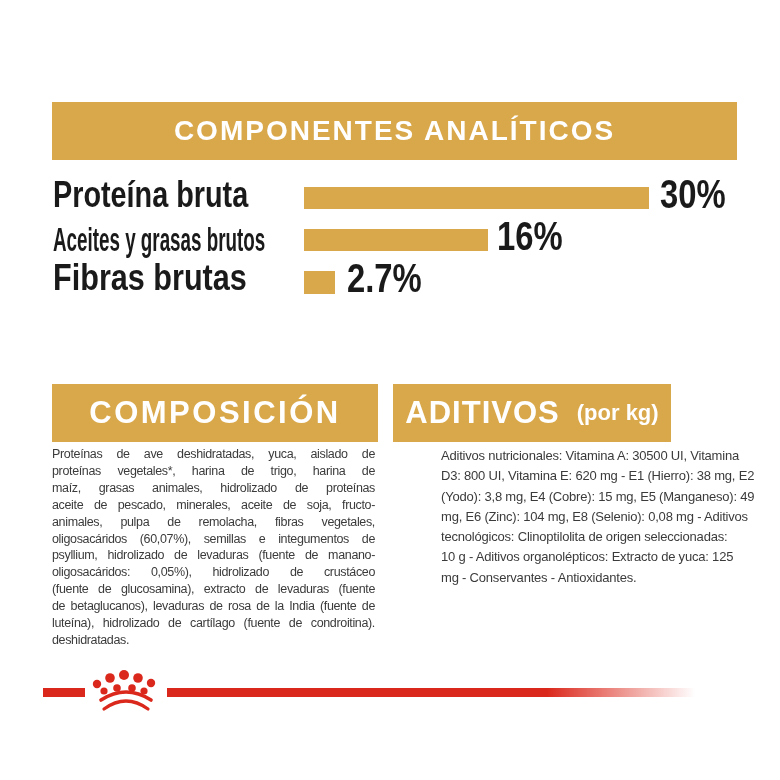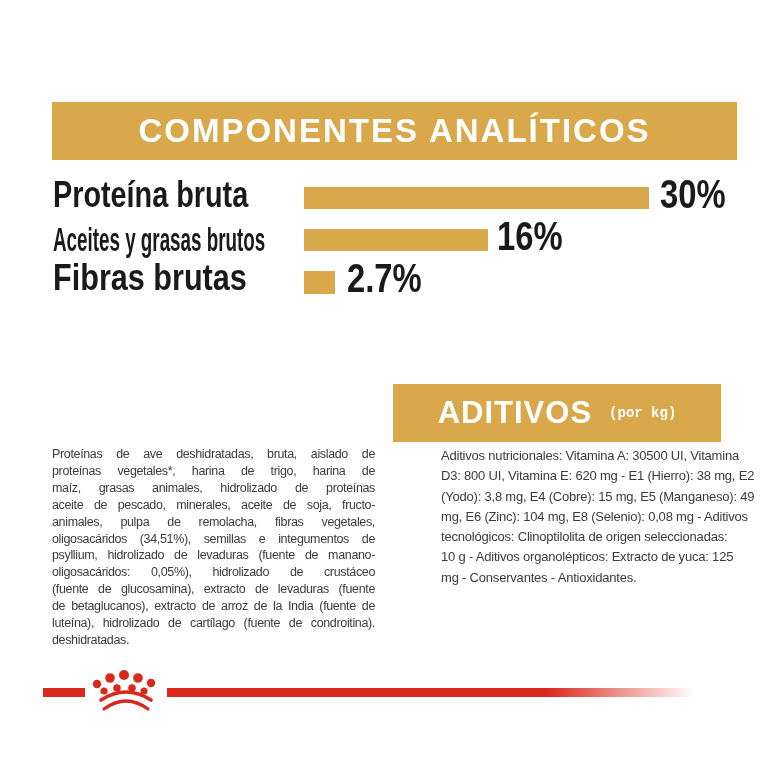--- a/index.html
+++ b/index.html
@@ -5,25 +5,25 @@
   html,body{margin:0;padding:0;background:#ffffff;}
   #canvas{
     position:relative;width:780px;height:780px;background:#ffffff;overflow:hidden;
     font-family:"Liberation Sans",sans-serif;
   }
   .banner{
     position:absolute;background:#D9A84B;color:#ffffff;
     display:flex;align-items:center;justify-content:center;
     font-weight:bold;white-space:nowrap;
   }
-  #banner-main{left:52px;top:102px;width:685px;height:58px;font-size:33px;letter-spacing:2px;}
+  #banner-main{left:52px;top:102px;width:685px;height:58px;font-size:28px;letter-spacing:2px;}
   #banner-comp{left:52px;top:384px;width:326px;height:58px;font-size:31px;letter-spacing:2.5px;}
-  #banner-adit{left:393px;top:384px;width:328px;height:58px;}
+  #banner-adit{left:393px;top:384px;width:278px;height:58px;}
   #banner-adit .big{font-size:31px;letter-spacing:1px;font-weight:bold;}
-  #banner-adit .small{font-size:14px;font-weight:bold;margin-left:17px;letter-spacing:0;font-family:Liberation Mono, monospace;}
+  #banner-adit .small{font-size:22px;font-weight:bold;margin-left:17px;letter-spacing:0;}
   .rowlabel{
     position:absolute;left:53px;color:#1a1a1a;font-weight:bold;white-space:nowrap;
     transform-origin:left center;
   }
   #label-0{top:174px;font-size:36px;transform:scaleX(0.80);}
   #label-1{top:221px;font-size:33px;transform:scaleX(0.57);}
   #label-2{top:257px;font-size:36px;transform:scaleX(0.85);}
   .bar{position:absolute;left:304px;height:22px;background:#D9A84B;}
   #bar-0{top:187px;}
   #bar-1{top:229px;}
@@ -66,31 +66,34 @@
   <div class="rowvalue" id="value-0">30%</div>
 
   <div class="rowlabel" id="label-1">Aceites y grasas brutos</div>
   <div class="bar" id="bar-1" style="width: 184px;"></div>
   <div class="rowvalue" id="value-1">16%</div>
 
   <div class="rowlabel" id="label-2">Fibras brutas</div>
   <div class="bar" id="bar-2" style="width: 31.05px;"></div>
   <div class="rowvalue" id="value-2">2.7%</div>
 
+  <div class="banner" id="banner-comp">
+    <span>COMPOSICIÓN</span>
+  </div>
   <div class="bodycol" id="comp-body">
-      <div class="jline">Proteínas de ave deshidratadas, bruta, aislado de</div>
+      <div class="jline">Proteínas de ave deshidratadas, yuca, aislado de</div>
       <div class="jline">proteínas vegetales*, harina de trigo, harina de</div>
       <div class="jline">maíz, grasas animales, hidrolizado de proteínas</div>
       <div class="jline">aceite de pescado, minerales, aceite de soja, fructo-</div>
       <div class="jline">animales, pulpa de remolacha, fibras vegetales,</div>
-      <div class="jline">oligosacáridos (34,51%), semillas e integumentos de</div>
+      <div class="jline">oligosacáridos (60,07%), semillas e integumentos de</div>
       <div class="jline">psyllium, hidrolizado de levaduras (fuente de manano-</div>
       <div class="jline">oligosacáridos: 0,05%), hidrolizado de crustáceo</div>
       <div class="jline">(fuente de glucosamina), extracto de levaduras (fuente</div>
-      <div class="jline">de betaglucanos), extracto de arroz de la India (fuente de</div>
+      <div class="jline">de betaglucanos), levaduras de rosa de la India (fuente de</div>
       <div class="jline">luteína), hidrolizado de cartílago (fuente de condroitina).</div>
       <div>deshidratadas.</div>
     </div>
 
   <div class="banner" id="banner-adit">
     <span class="big">ADITIVOS</span>
     <span class="small">(por kg)</span>
   </div>
   <div class="bodycol" id="adit-body">
       <div>Aditivos nutricionales: Vitamina A: 30500 UI, Vitamina</div>

